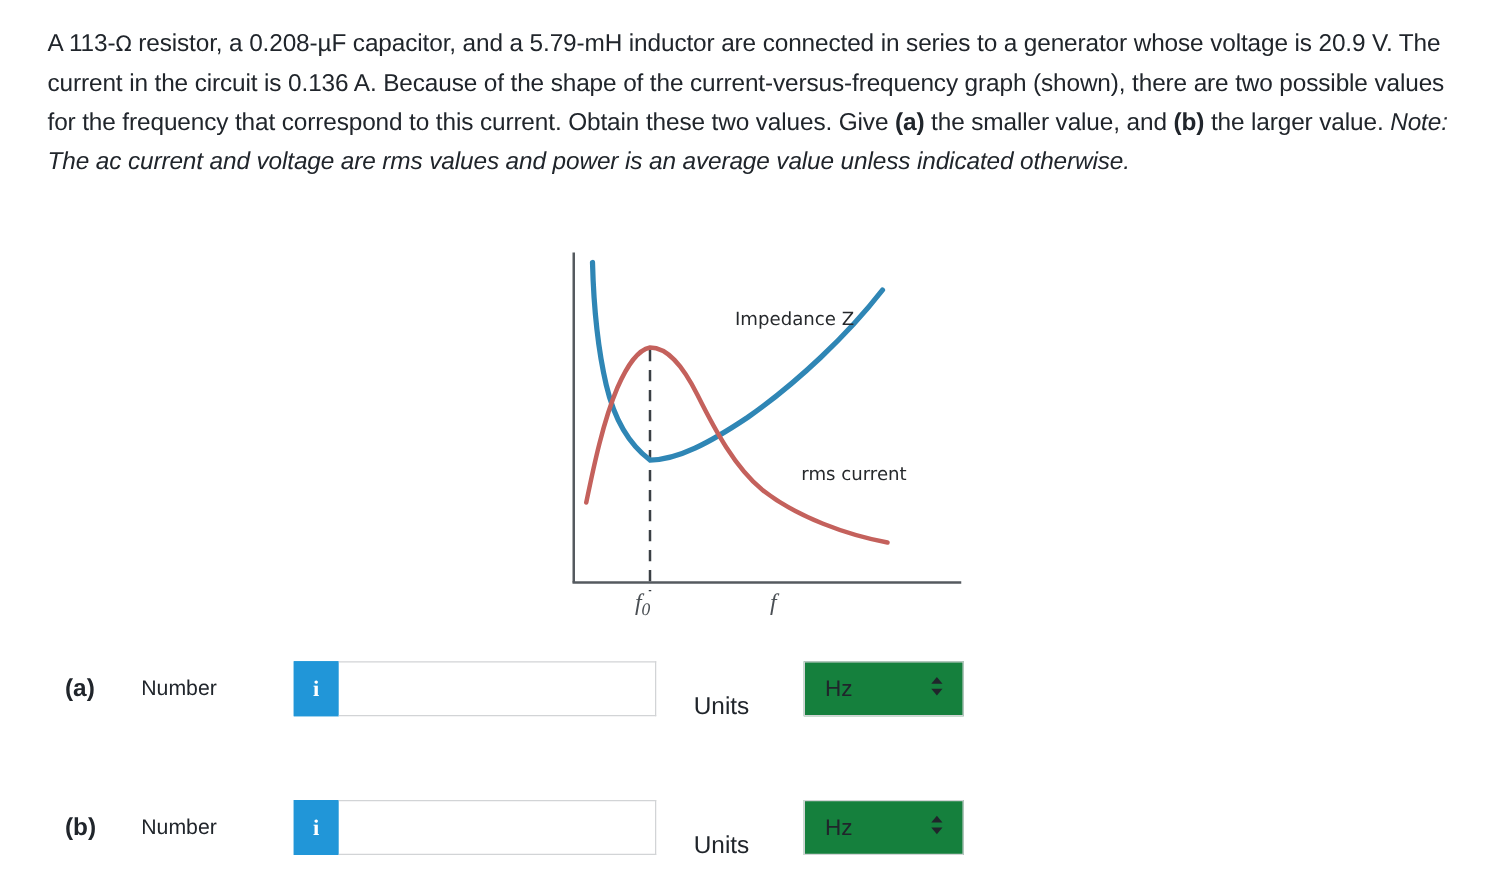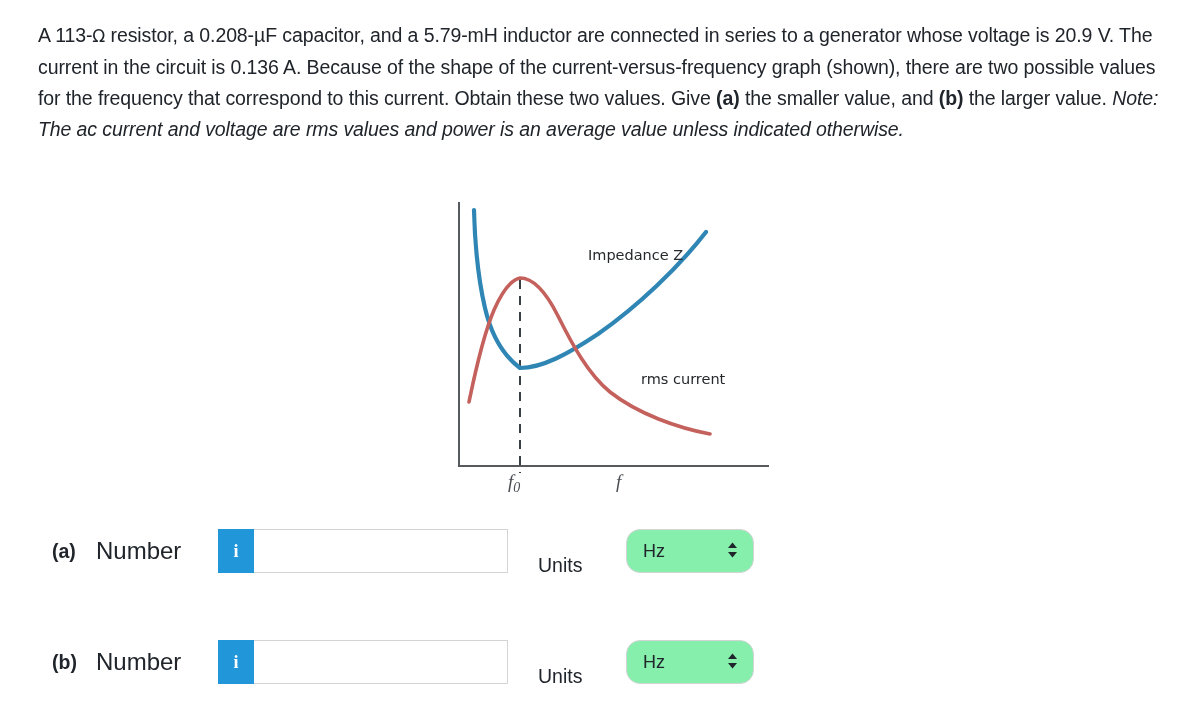--- a/index.html
+++ b/index.html
@@ -53,24 +53,24 @@
   #answer-row-a { top: 528px; }
   #answer-row-b { top: 639px; }
 
   .part-label {
     font-weight: 700;
     font-size: 19.5px;
     width: 44px;
     color: #20252b;
   }
   .number-label {
-    font-size: 24px;
+    font-size: 17px;
     color: #20252b;
     width: 122px;
-    margin-left: 0;
+    margin-left: 17px;
   }
   .input-group {
     display: flex;
     align-items: stretch;
     height: 44px;
     width: 290px;
     background: #ffffff;
   }
   .info-btn {
     width: 36px;
@@ -103,22 +103,22 @@
     font-size: 19.5px;
     color: #20252b;
     margin-left: 30px;
     width: 88px;
     margin-top: 28px;
   }
   .units-select {
     width: 128px;
     height: 44px;
     border: 1px solid #d2d4d6;
-    border-radius: 14px;
-    background: #86efac;
+    border-radius: 0;
+    background: #15803d;
     display: flex;
     align-items: center;
     justify-content: space-between;
     padding: 0 14px 0 16px;
     box-sizing: border-box;
     cursor: pointer;
     user-select: none;
   }
   .units-select .sel-value {
     font-size: 18px;

